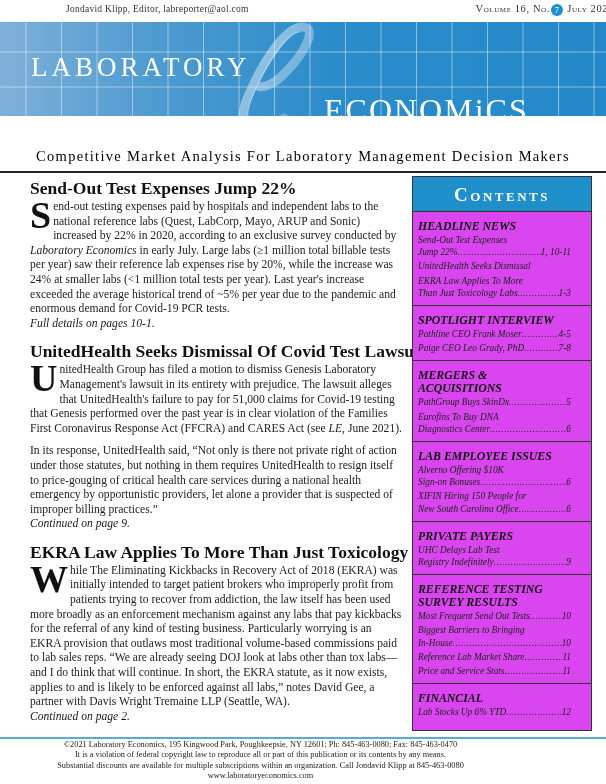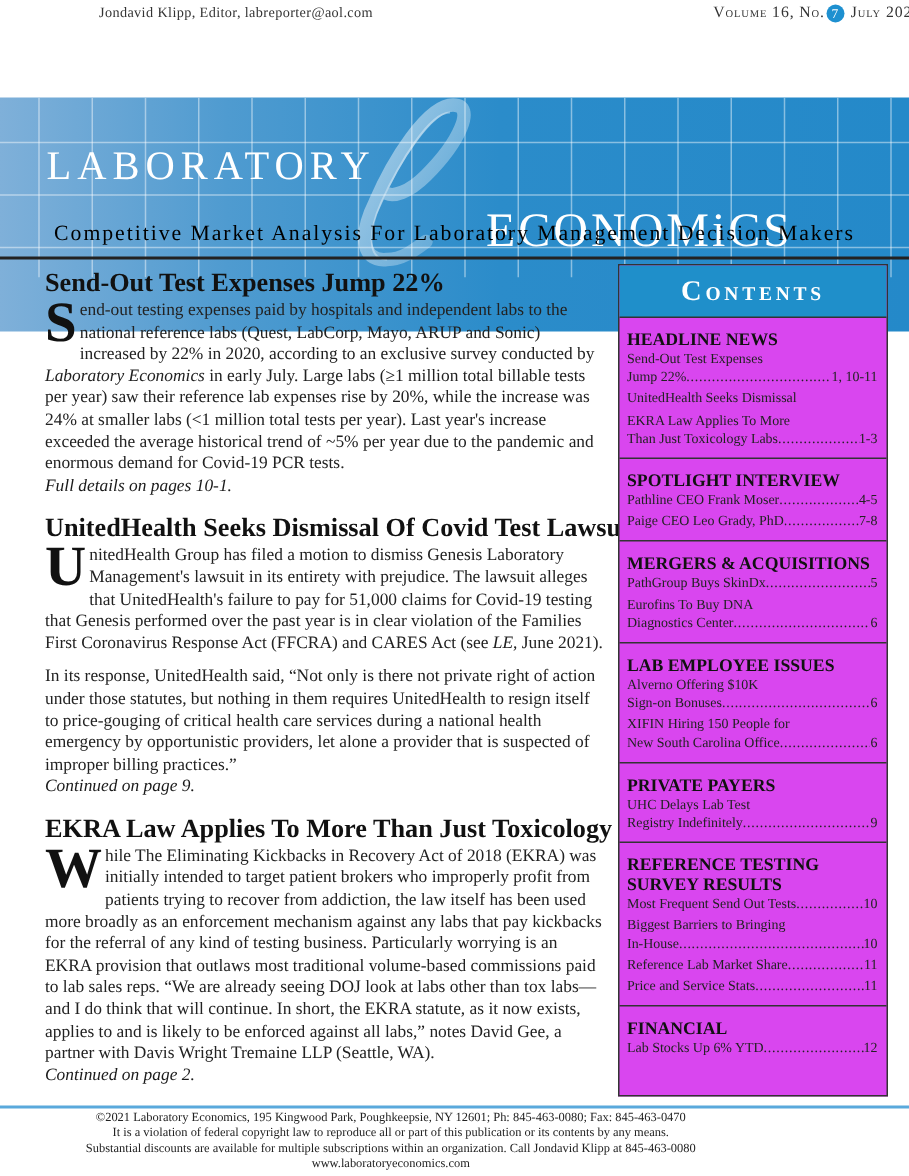--- a/index.html
+++ b/index.html
@@ -4,41 +4,41 @@
 <style>
   * { box-sizing: border-box; margin: 0; padding: 0; }
   html, body { width: 606px; height: 784px; background: #ffffff; overflow: hidden; }
   body { position: relative; font-family: "Liberation Serif", "DejaVu Serif", serif; color: #1a1a1a; }
 
   .topline { position: absolute; left: 0; top: 0; width: 606px; height: 18px; margin-left: 40px; }
   .editor { position: absolute; left: 26px; top: 4px; font-size: 9.5px; letter-spacing: 0.25px; color: #333; }
   .issue { position: absolute; right: 32px; top: 3px; font-size: 10.5px; letter-spacing: 0.6px; color: #333; font-variant: small-caps; white-space: nowrap; }
   .issue-num { display: inline-block; width: 12px; height: 12px; border-radius: 50%; background: #1e90d0; color: #fff; font-size: 9px; line-height: 12px; text-align: center; vertical-align: -1px; margin: 0 1px; font-variant: normal; }
 
-  .banner { position: absolute; left: 0; top: 22px; width: 606px; height: 156px; overflow: hidden;
-    background: linear-gradient(90deg, #7fb0d9 0%, #4f9bd0 25%, #2b8cca 55%, #2489c9 100%); margin-top: 43px; }
+  .banner { position: absolute; left: 0; top: 22px; width: 606px; height: 94px; overflow: hidden;
+    background: linear-gradient(90deg, #7fb0d9 0%, #4f9bd0 25%, #2b8cca 55%, #2489c9 100%); }
   .grid { position: absolute; inset: 0; }
   .masthead-left { position: absolute; left: 31px; top: 30px; color: #fff; font-size: 27px; letter-spacing: 4px; font-weight: normal; }
   .masthead-right { position: absolute; left: 324px; top: 70px; color: #fff; font-size: 32px; letter-spacing: 2px; font-weight: normal; }
   .big-e { position: absolute; left: 0; top: 0; width: 606px; height: 120px; pointer-events: none; }
 
   .tagline { position: absolute; left: 0; top: 148px; width: 606px; text-align: center; font-size: 14.5px; letter-spacing: 1.3px; color: #000000; }
   .tag-rule { position: absolute; left: 0; top: 171px; width: 606px; height: 1.5px; background: #222; }
 
   .main { position: absolute; left: 30px; top: 178px; width: 372px; }
   .article { margin-bottom: 10px; }
   .article h2 { font-size: 17.5px; font-weight: bold; line-height: 20px; margin-bottom: 2px; color: #111; white-space: nowrap; }
   .article p { font-size: 11.6px; line-height: 14.6px; color: #222; text-align: left; }
   .dropcap { float: left; font-size: 38px; line-height: 29px; font-weight: bold; margin: 1px 2px 0 0; color: #111; }
   .more { font-style: italic; font-size: 11.6px; line-height: 14.6px; display: block; }
   .gap { height: 8px; }
 
   .sidebar { position: absolute; left: 412px; top: 176px; width: 180px; height: 555px; border: 1.2px solid #333; background: #d946ef; }
   .contents-head { height: 35px; background: #1f8fca; border-bottom: 1.2px solid #333; color: #fff; text-align: center; font-weight: bold; font-size: 19px; letter-spacing: 2.5px; line-height: 35px; font-variant: small-caps; }
-  .section { border-bottom: 1.2px solid #333; padding: 6px 6px 6px 5px; }
+  .section { border-bottom: 1.2px solid #333; padding: 6px 20px 6px 5px; font-style: italic; }
   .section:last-child { border-bottom: none; }
   .section h3 { font-size: 11.8px; font-weight: bold; line-height: 13px; color: #111; margin-top: 2px; }
   .toc-item { font-size: 9.3px; line-height: 12.2px; color: #222; margin-top: 1px; }
   .toc-item + .toc-item { margin-top: 2px; }
   .toc-line { display: flex; white-space: nowrap; }
   .toc-line .dots { flex: 1; overflow: hidden; }
   .toc-line .dots::after { content: " ................................................................................................"; letter-spacing: 0.5px; }
 
   .footer-rule { position: absolute; left: 0; top: 737px; width: 606px; height: 1.5px; background: #5aa9dc; }
   .footer { position: absolute; left: 0; top: 740px; width: 521px; text-align: center; font-size: 8.3px; line-height: 10.3px; color: #222; }

